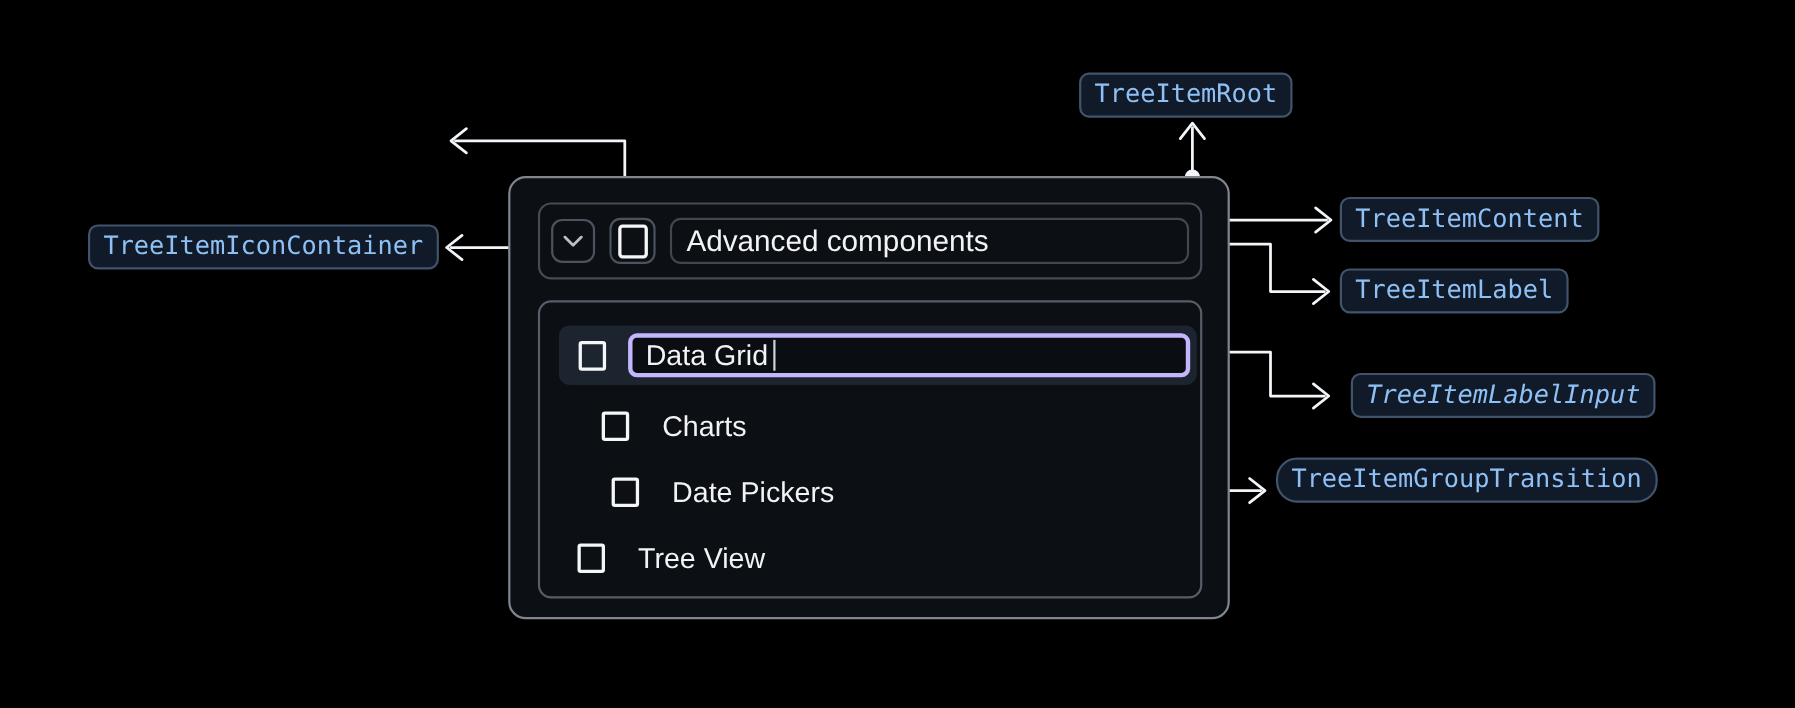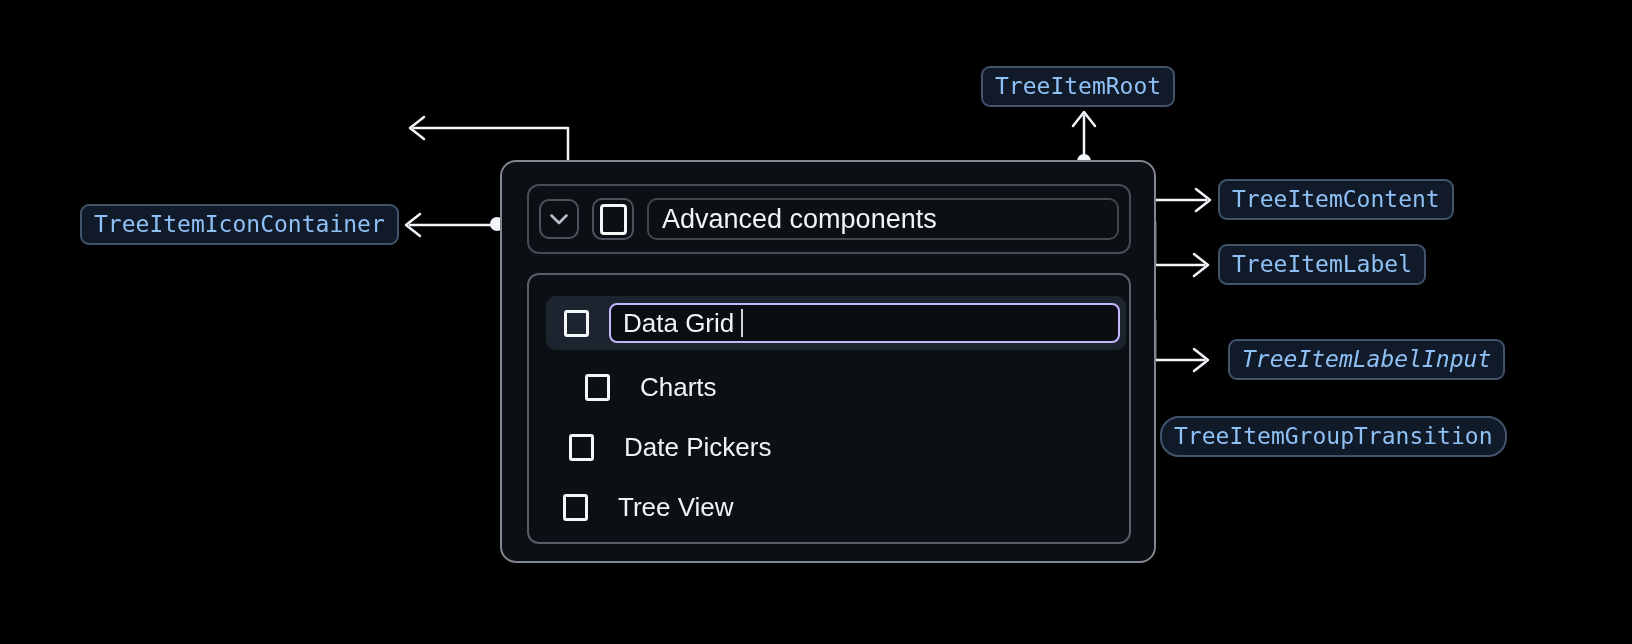--- a/index.html
+++ b/index.html
@@ -25,21 +25,21 @@
   #badge-icon-container{left:80px;top:204px;}
   #badge-root{left:981px;top:66px;}
   #badge-content{left:1218px;top:179px;}
   #badge-label{left:1218px;top:244px;}
   #badge-label-input{left:1228px;top:339px;font-style:italic;}
   #badge-group-transition{left:1160px;top:416px;border-radius:19px;}
 
   
   .card{
     position:absolute;left:462px;top:160px;width:656px;height:403px;
-    background:#0c0f13;border:2px solid #80868f;border-radius:16px;box-sizing:border-box;margin-left:38px;
+    background:#0c0f13;border:2px solid #80868f;border-radius:16px;box-sizing:border-box;
   }
   .content-box{
     position:absolute;left:25px;top:22px;width:604px;height:70px;
     border:2px solid #454c57;border-radius:12px;box-sizing:border-box;
     display:flex;align-items:center;gap:13px;padding:0 10px;
   }
   .icon-btn{
     width:40px;height:40px;flex:none;
     border:2px solid #4c535e;border-radius:10px;box-sizing:border-box;
     display:flex;align-items:center;justify-content:center;
@@ -57,26 +57,26 @@
     border:2px solid #575e69;border-radius:12px;box-sizing:border-box;
   }
   .row{
     position:absolute;height:54px;display:flex;align-items:center;
     color:#f1f3f6;font-size:26px;box-sizing:border-box;
   }
   .row .checkbox-glyph{width:19px;height:21px;border-width:3px;border-radius:3px;flex:none;}
   .row-label{margin-left:30px;}
   #row-editing{left:17px;top:21px;width:580px;background:#1c242f;border-radius:10px;padding-left:18px;}
   #row-charts{left:0;top:85px;width:100%;padding-left:56px;}
-  #row-datepickers{left:0;top:145px;width:100%;padding-left:40px;}
+  #row-datepickers{left:0;top:145px;width:100%;padding-left:65px;}
   #row-treeview{left:0;top:205px;width:100%;padding-left:34px;}
   .input-wrap{position:relative;flex:1;height:40px;margin-left:20px;margin-right:6px;}
   .label-input{
     width:100%;height:100%;box-sizing:border-box;
-    background:#0a0d11;border:2px solid #c4b5fd;border-radius:8px;
+    background:#0a0d11;border:4px solid #c4b5fd;border-radius:8px;
     color:#f1f3f6;font-size:26px;font-family:"Liberation Sans",sans-serif;
     padding:0 12px;outline:none;
   }
   .caret{position:absolute;left:132px;top:6px;width:2px;height:28px;background:#ced4db;}
 
   
   #connectors{position:absolute;left:0;top:0;pointer-events:none;}
   #connectors path{stroke:#f2f5f9;stroke-width:2.5;fill:none;stroke-linecap:round;stroke-linejoin:round;}
   #connectors circle{fill:#f2f5f9;}
 </style>

